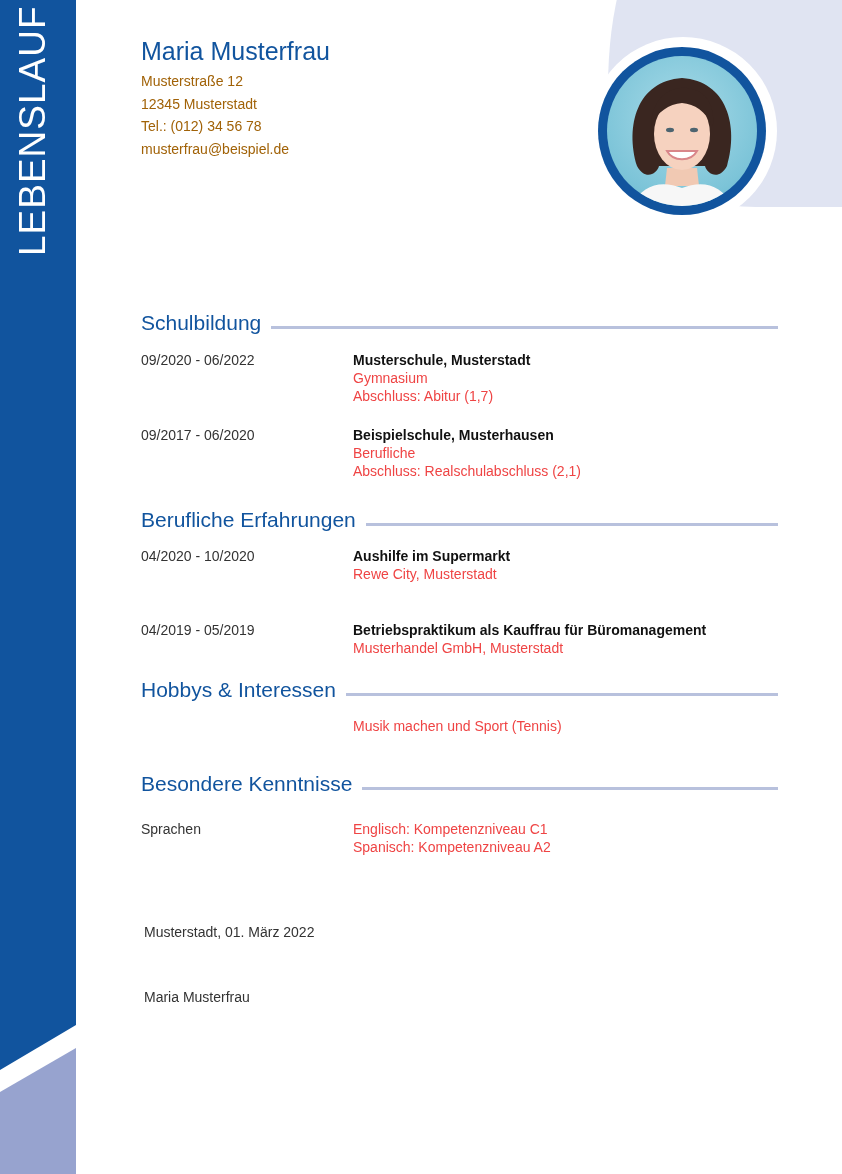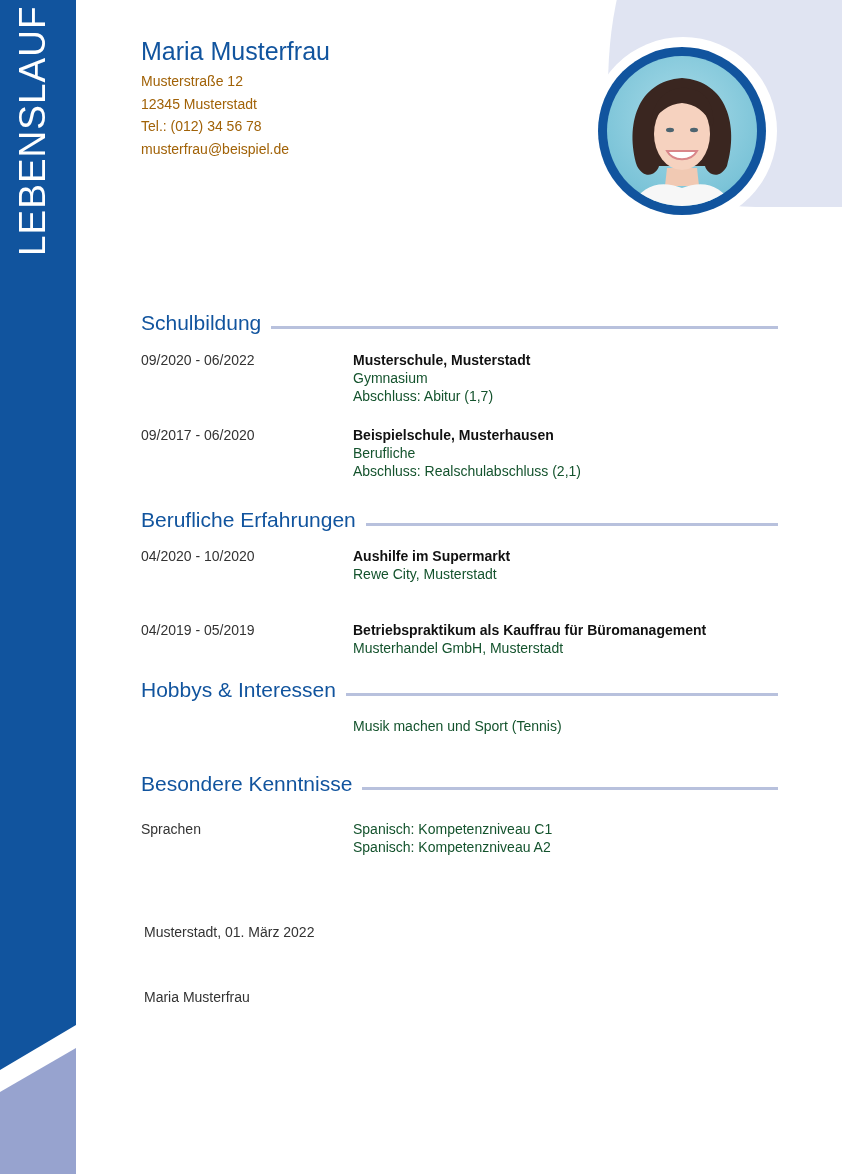--- a/index.html
+++ b/index.html
@@ -20,21 +20,21 @@
   .name { color:#11549e; font-size:25px; line-height:30px; margin:0 0 4px 0; font-weight:normal; }
   .contact { font-size:14px; line-height:22.5px; color:#a16207; font-weight:300; }
   .section { position:absolute; left:141px; width:637px; }
   .section-head { display:flex; align-items:center; height:26px; }
   .section-title { color:#11549e; font-size:21px; white-space:nowrap; padding-right:10px; }
   .section-rule { flex:1; height:3px; background:#b8c1dd; margin-top:8px; }
   .entry { position:relative; font-size:14px; line-height:18px; }
   .entry .date { position:absolute; left:0; top:0; color:#333; }
   .entry .body { margin-left:212px; }
   .entry .title { font-weight:bold; color:#111; }
-  .entry .line { color:#14532d; }
+  .entry .line { color:#ef4444; }
   .footer-text { position:absolute; left:144px; font-size:14px; color:#333; }
 </style>
 </head>
 <body>
 
 <div class="strip">
   <svg width="76" height="1174">
     <polygon points="0,0 76,0 76,1025 0,1070" fill="#11549e"></polygon>
     <polygon points="0,1092 76,1048 76,1174 0,1174" fill="#97a3cf"></polygon>
   </svg>
@@ -128,20 +128,20 @@
 </div>
 
 <div class="section" style="top:771px;">
   <div class="section-head">
     <span class="section-title">Besondere Kenntnisse</span>
     <span class="section-rule"></span>
   </div>
   <div class="entry" style="margin-top:23px;">
     <span class="date">Sprachen</span>
     <div class="body">
-      <div class="line">Spanisch: Kompetenzniveau C1</div>
+      <div class="line">Englisch: Kompetenzniveau C1</div>
       <div class="line">Spanisch: Kompetenzniveau A2</div>
     </div>
   </div>
 </div>
 
 <div class="footer-text" style="top:924px;">Musterstadt, 01. März 2022</div>
 <div class="footer-text" style="top:989px;">Maria Musterfrau</div>
 
 </body></html>

